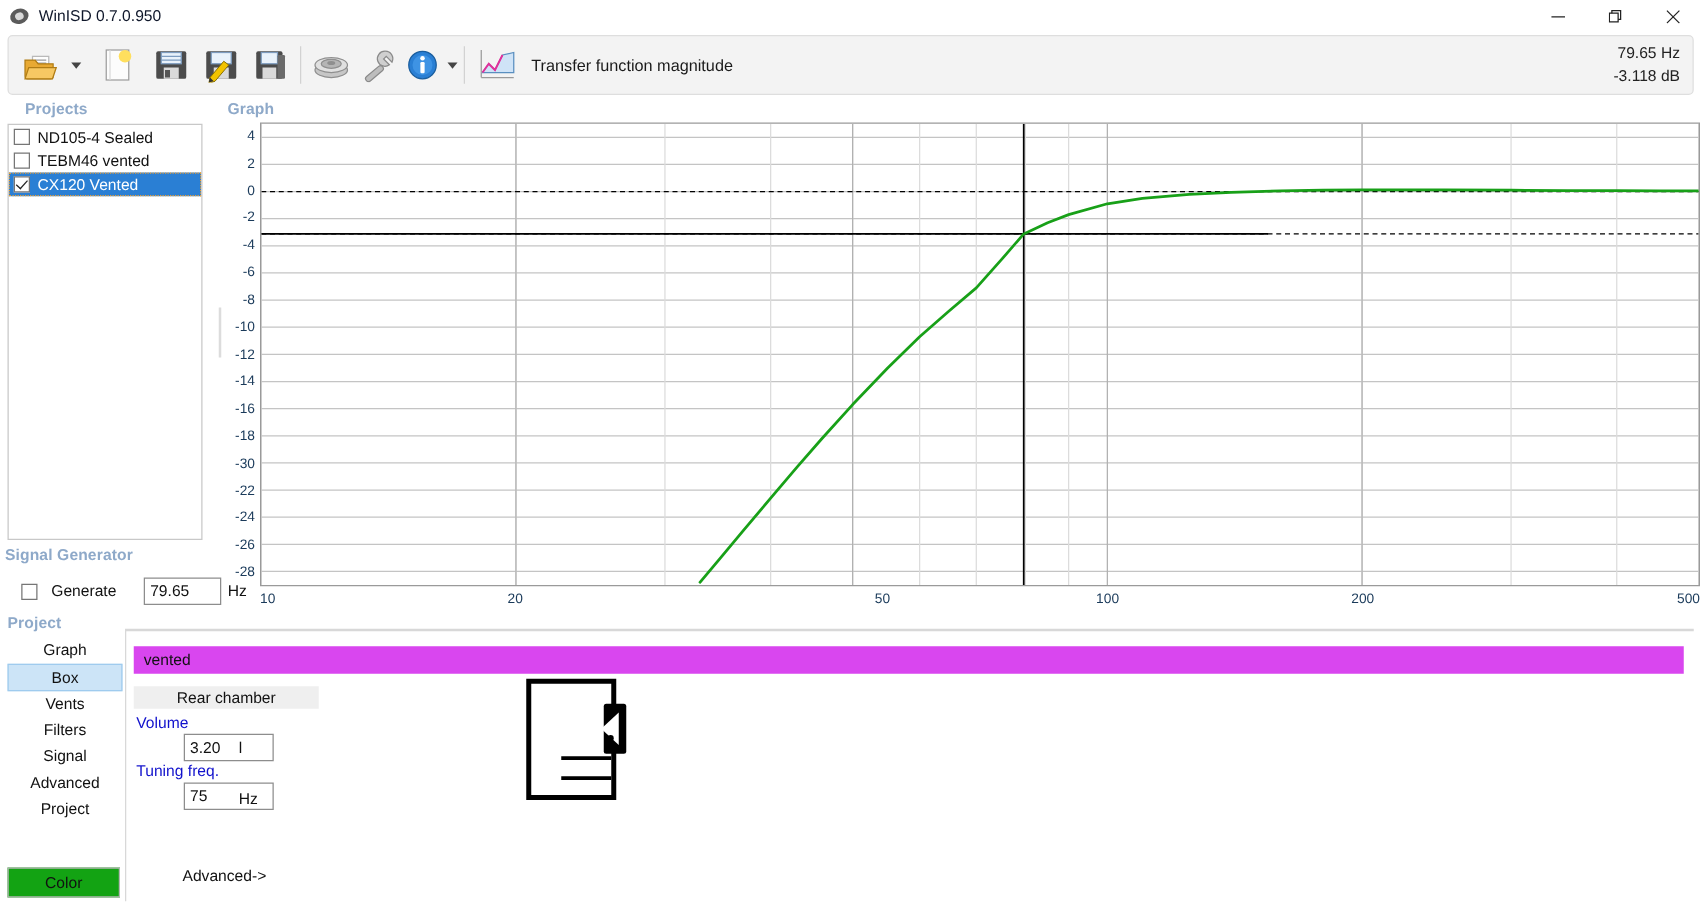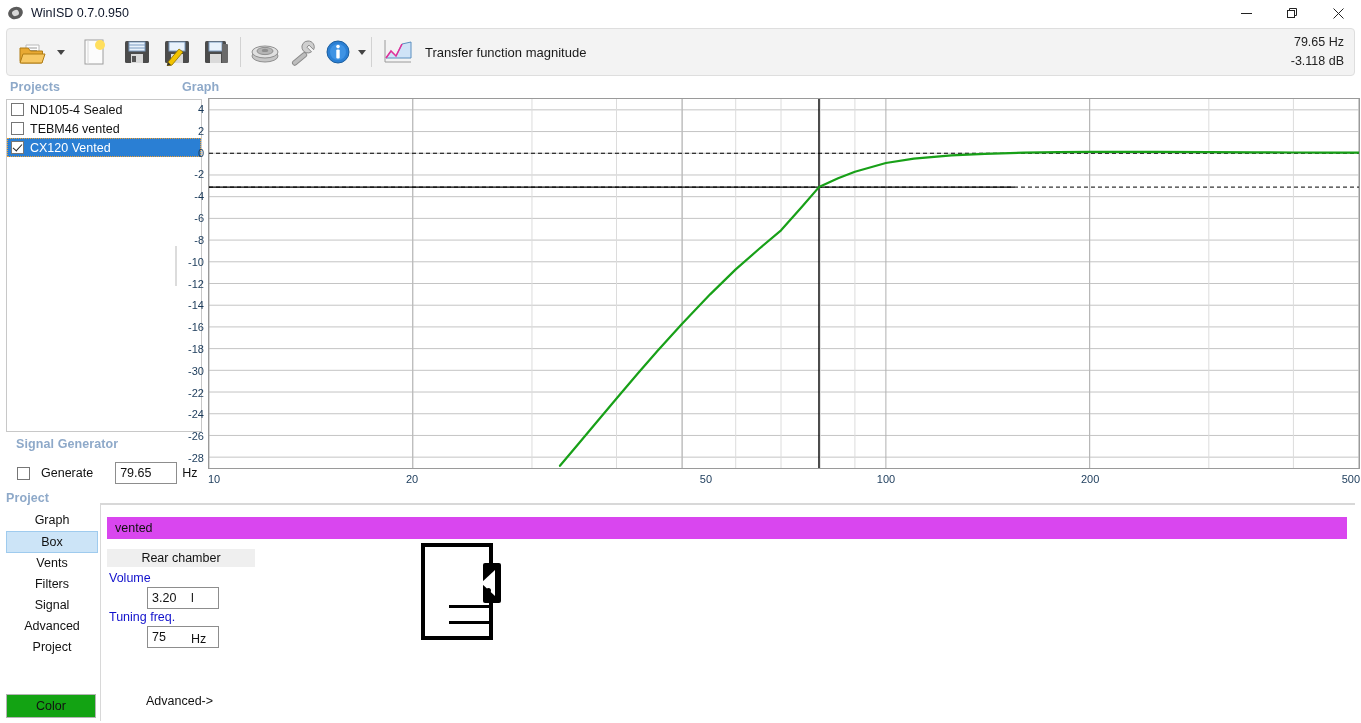--- a/index.html
+++ b/index.html
@@ -56,28 +56,28 @@
   #readout {
     position:absolute; right:10px; top:4px; text-align:right;
     font-size:12.5px; color:#222; line-height:19px;
   }
 
   
   .sec-head {
     font-size:12.5px; color:#8ea9c9; font-weight:bold;
     letter-spacing:.1px;
   }
-  #lbl-projects { position:absolute; left:10px; top:80px; }
+  #lbl-projects { position:absolute; left:20px; top:80px; }
   #lbl-graph    { position:absolute; left:182px; top:80px; }
-  #lbl-siggen   { position:absolute; left:16px; top:437px; }
+  #lbl-siggen   { position:absolute; left:4px; top:437px; }
   #lbl-project  { position:absolute; left:6px; top:491px; }
 
   
   #projects-box {
-    position:absolute; left:6px; top:99px; width:196px; height:333px;
+    position:absolute; left:6px; top:99px; width:156px; height:333px;
     border:1px solid #c8c8c8; background:#ffffff; overflow:hidden;
   }
   .proj-row {
     height:19px; display:flex; align-items:center; padding-left:4px;
     font-size:12.5px; color:#111;
   }
   .proj-row.sel { background:#2a7fd4; color:#ffffff; outline:1px dotted #f0a030; outline-offset:-1px; }
   .cbx {
     width:13px; height:13px; border:1px solid #767676; background:#fff;
     margin-right:6px; flex:0 0 auto; position:relative;

